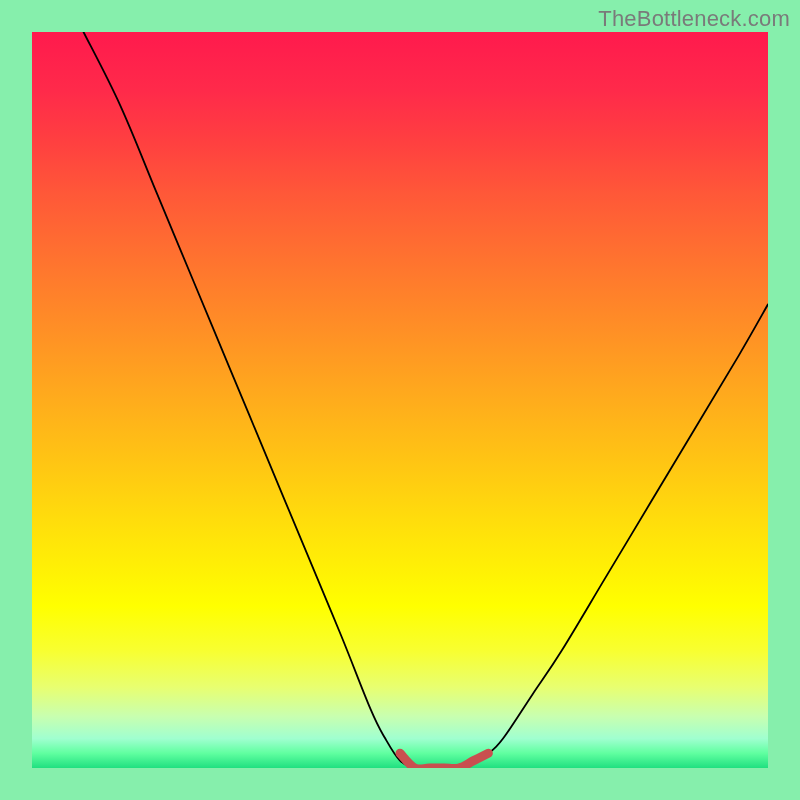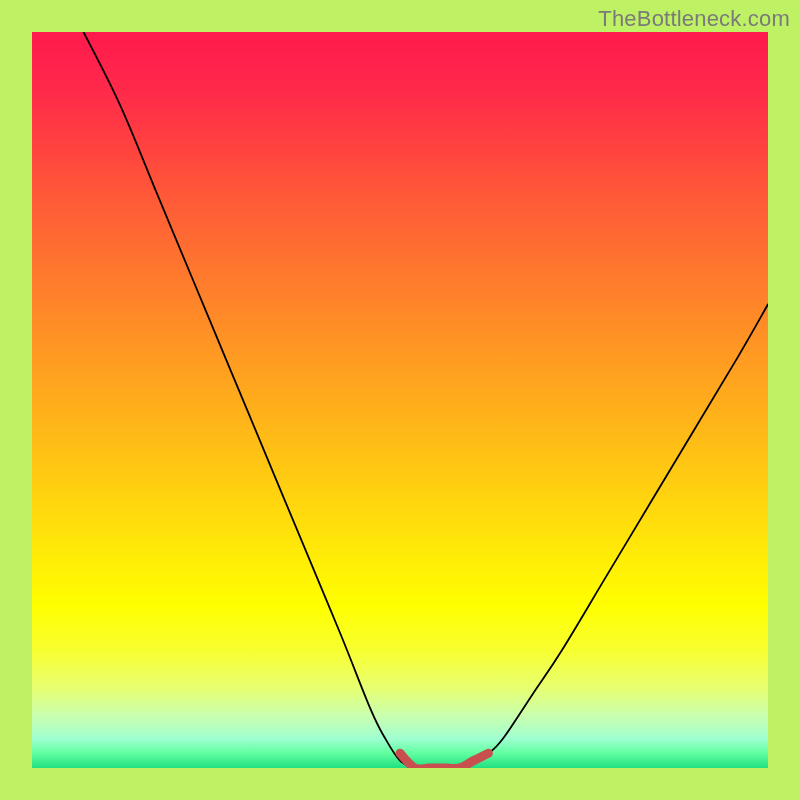--- a/index.html
+++ b/index.html
@@ -1,21 +1,21 @@
 <!DOCTYPE html>
 <html><head>
 <meta charset="utf-8">
 <style>
   * { margin: 0; padding: 0; box-sizing: border-box; }
   html, body { width: 800px; height: 800px; overflow: hidden; background: #000; }
   .chart-container {
     position: relative;
     width: 800px;
     height: 800px;
-    background: #bef264;
+    background: #86efac;
   }
   .plot-area {
     position: absolute;
     left: 32px;
     top: 32px;
     width: 736px;
     height: 736px;
     background: linear-gradient(to bottom,
       #ff1a4d 0%,
       #ff2a4a 8%,

